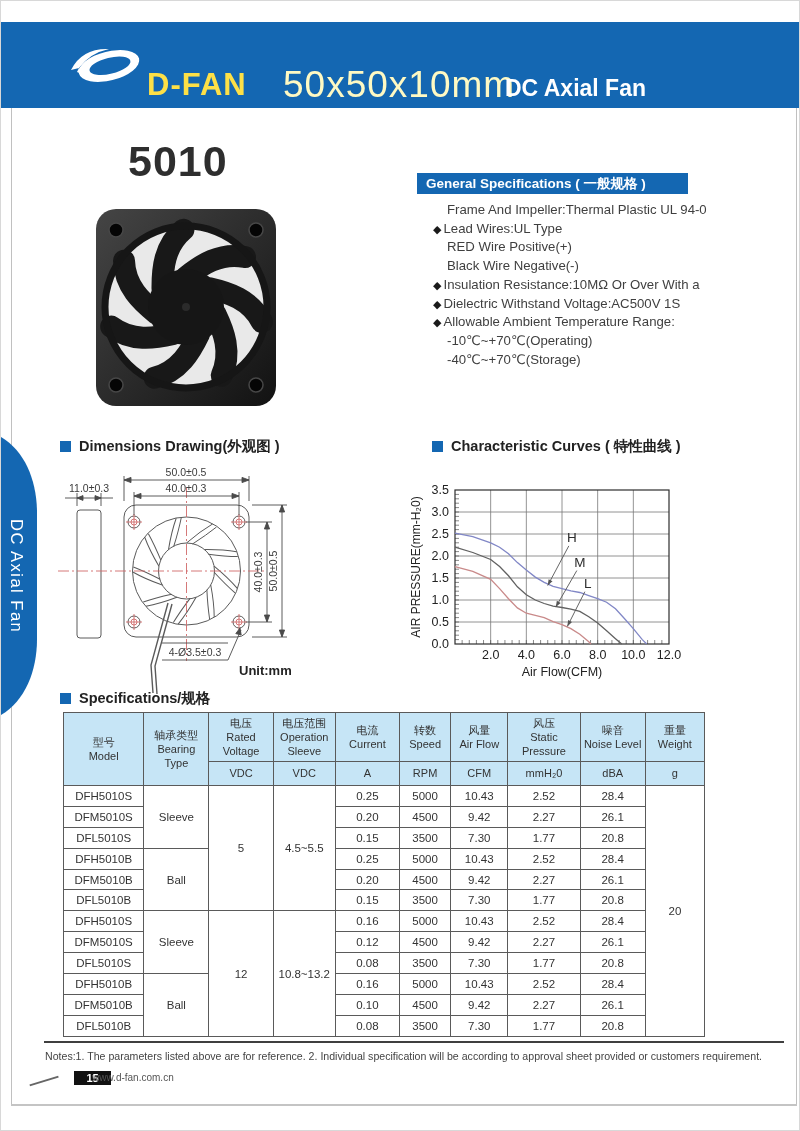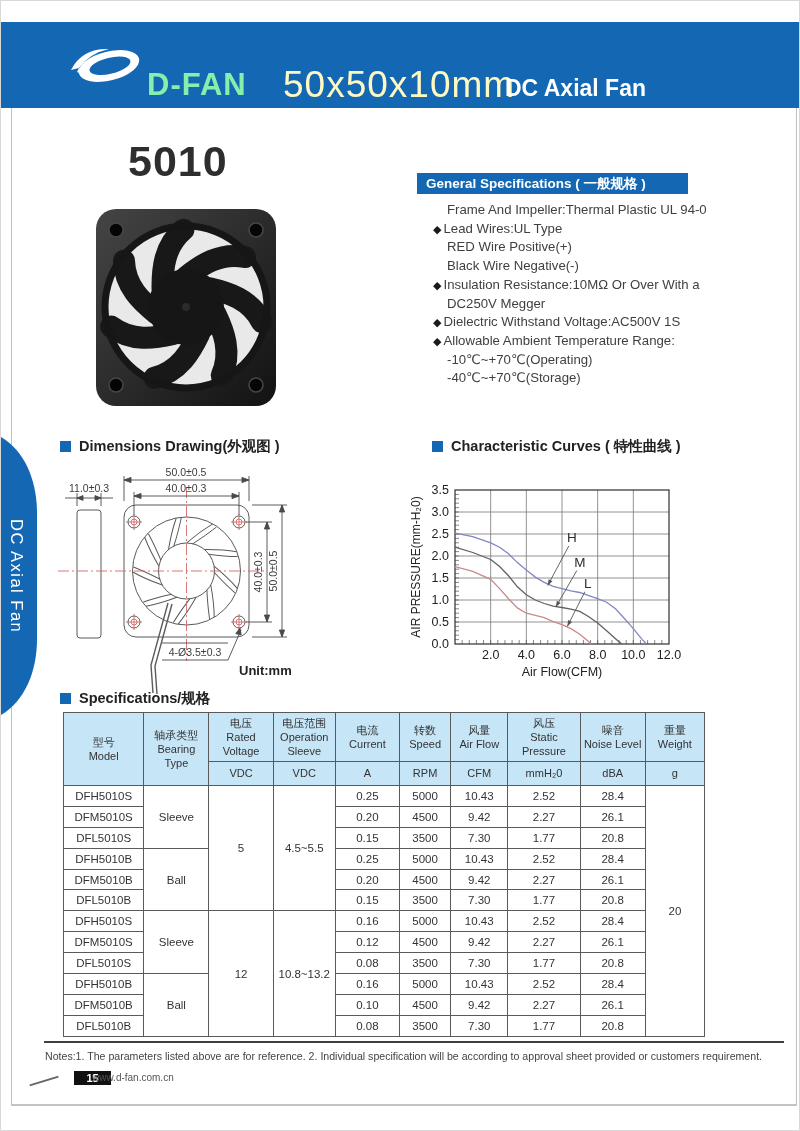--- a/index.html
+++ b/index.html
@@ -2,21 +2,21 @@
 <html><head>
 <meta charset="utf-8">
 <style>
   html,body{margin:0;padding:0;background:#fff;}
   .page{position:relative;width:800px;height:1131px;background:#fff;overflow:hidden;
         font-family:"Liberation Sans","DejaVu Sans",sans-serif;color:#333;
         border:1px solid #d8d8d8;box-sizing:border-box;}
   .abs{position:absolute;}
   
   .band{position:absolute;left:0;top:21px;width:800px;height:86px;background:#1467b2;}
-  .brand{position:absolute;left:146px;top:45px;color:#86efac;font-size:31px;font-weight:bold;letter-spacing:1px;}
+  .brand{position:absolute;left:146px;top:45px;color:#fde047;font-size:31px;font-weight:bold;letter-spacing:1px;}
   .h-title{position:absolute;left:282px;top:42px;color:#fef9c3;font-size:37px;font-weight:400;letter-spacing:1px;}
   .h-sub{position:absolute;left:504px;top:53px;color:#fff;font-size:23px;font-weight:600;}
   
   .model-no{position:absolute;left:127px;top:136px;font-size:43px;font-weight:600;color:#2e2e2e;letter-spacing:1px;}
   
   .gs-bar{position:absolute;left:416px;top:172px;width:271px;height:21px;background:#1467b2;color:#fff;
           font-size:13.5px;font-weight:600;line-height:21px;padding-left:9px;box-sizing:border-box;}
   .gs-list{position:absolute;left:432px;top:200px;width:320px;font-size:13.2px;color:#3f3f3f;}
   .gs-list .line{line-height:18.7px;white-space:nowrap;}
   .gs-list .dia{font-size:11px;margin-right:2px;color:#1a1a1a;}
@@ -97,21 +97,20 @@
     <circle cx="162" cy="182" r="7" fill="#050505" stroke="#474747" stroke-width="1.5"></circle>
   </svg>
 
   <div class="gs-bar">General Specifications ( 一般规格 )</div>
   <div class="gs-list" id="gs-list">
       <div class="line cont">Frame And Impeller:Thermal Plastic UL 94-0</div>
       <div class="line"><span class="dia">◆</span>Lead Wires:UL Type</div>
       <div class="line cont">RED Wire Positive(+)</div>
       <div class="line cont">Black Wire Negative(-)</div>
       <div class="line"><span class="dia">◆</span>Insulation Resistance:10MΩ Or Over With a</div>
-      <div class="line cont">DC250V Megger</div>
       <div class="line"><span class="dia">◆</span>Dielectric Withstand Voltage:AC500V 1S</div>
       <div class="line"><span class="dia">◆</span>Allowable Ambient Temperature Range:</div>
       <div class="line cont">-10℃~+70℃(Operating)</div>
       <div class="line cont">-40℃~+70℃(Storage)</div>
     </div>
 
   <div class="sec" style="left:431px;top:436px">
     <span class="sq"></span>
     <span>Characteristic Curves ( 特性曲线 )</span>
   </div>

